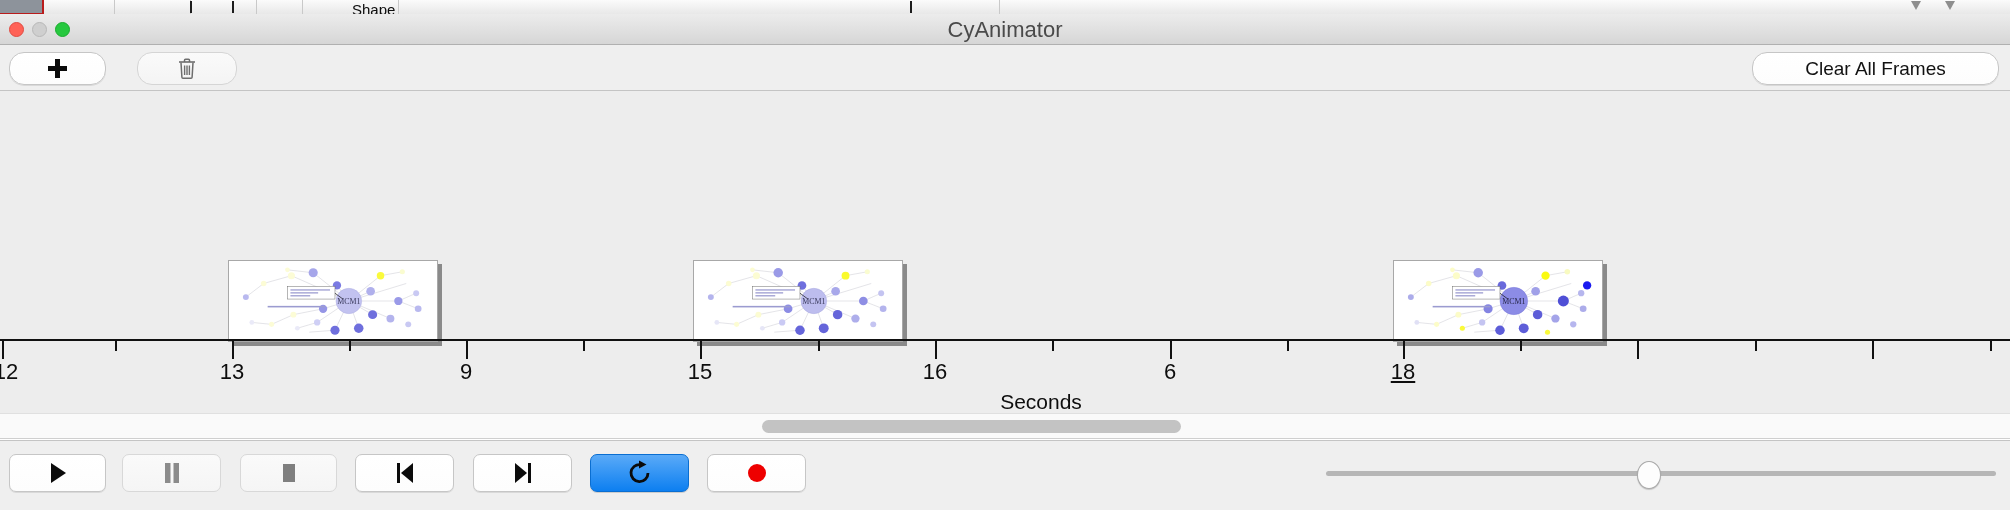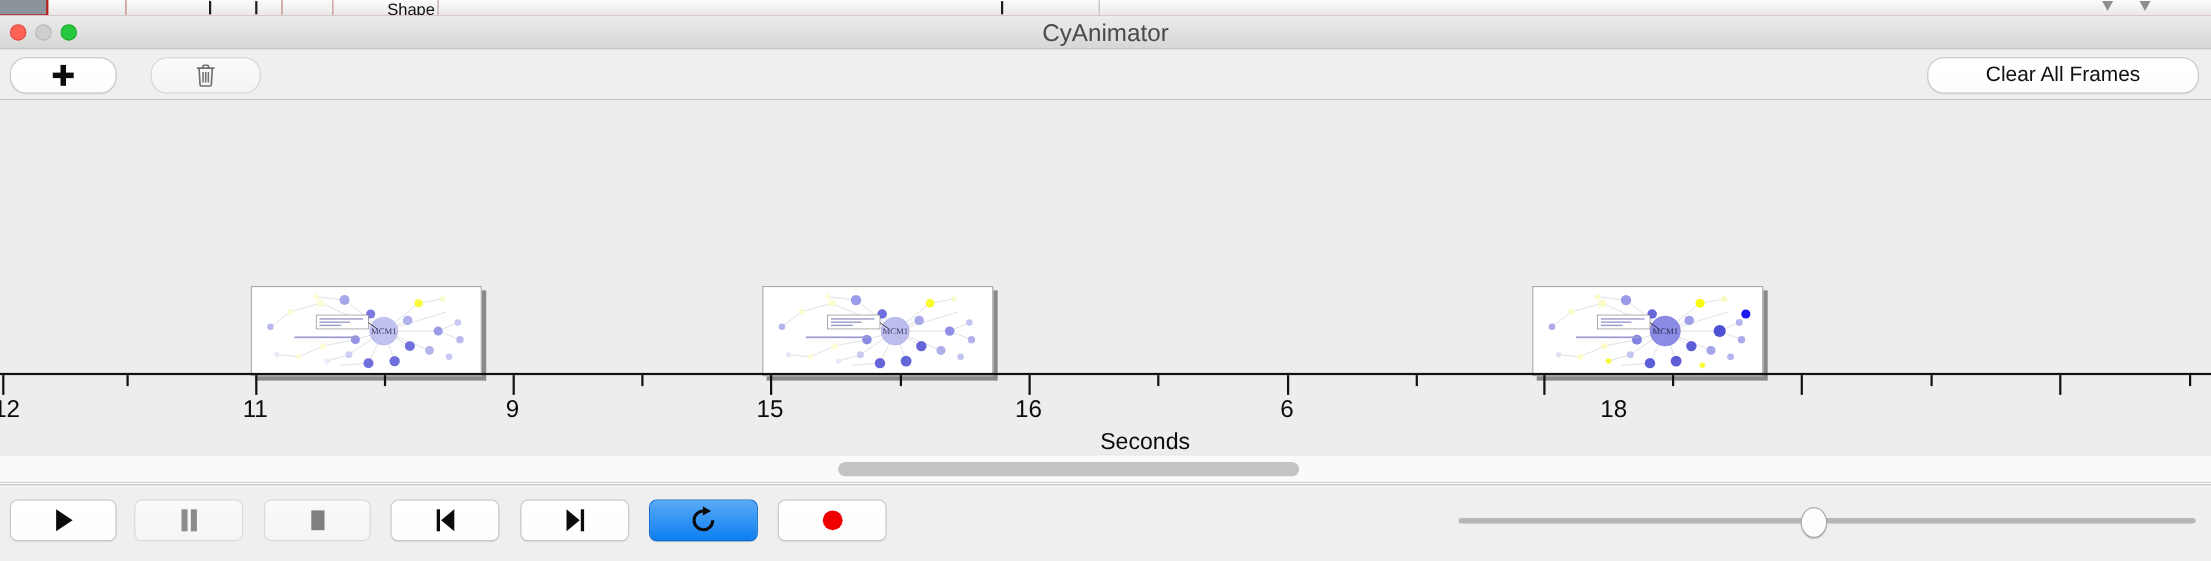--- a/index.html
+++ b/index.html
@@ -464,26 +464,26 @@
     <div class="tick major" style="left:1170px;"></div>
     <div class="tick minor" style="left:1287px;"></div>
     <div class="tick major" style="left:1403px;"></div>
     <div class="tick minor" style="left:1520px;"></div>
     <div class="tick major" style="left:1637px;"></div>
     <div class="tick minor" style="left:1755px;"></div>
     <div class="tick major" style="left:1872px;"></div>
     <div class="tick minor" style="left:1990px;"></div>
 
     <div class="tick-label" style="left:6px;">12</div>
-    <div class="tick-label" style="left:232px;">11</div>
+    <div class="tick-label" style="left:232px;">13</div>
     <div class="tick-label" style="left:466px;">9</div>
     <div class="tick-label" style="left:700px;">15</div>
     <div class="tick-label" style="left:935px;">16</div>
     <div class="tick-label" style="left:1170px;">6</div>
-    <div class="tick-label" style="left:1467px;">18</div>
+    <div class="tick-label" style="left:1403px;text-decoration:underline;">18</div>
 
     <div class="axis-title">Seconds</div>
   </div>
 
   <div class="scrollbar-track">
     <div class="scrollbar-thumb"></div>
   </div>
 
   <div class="controls">
 

